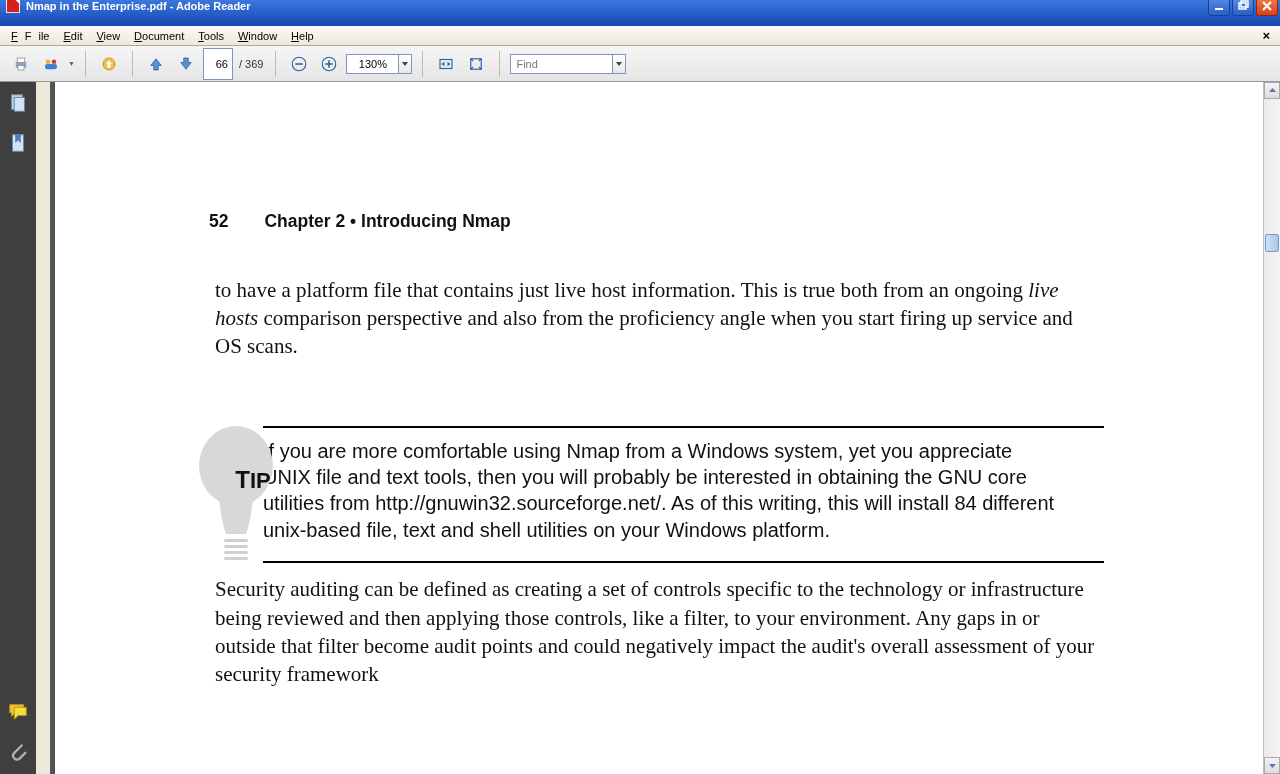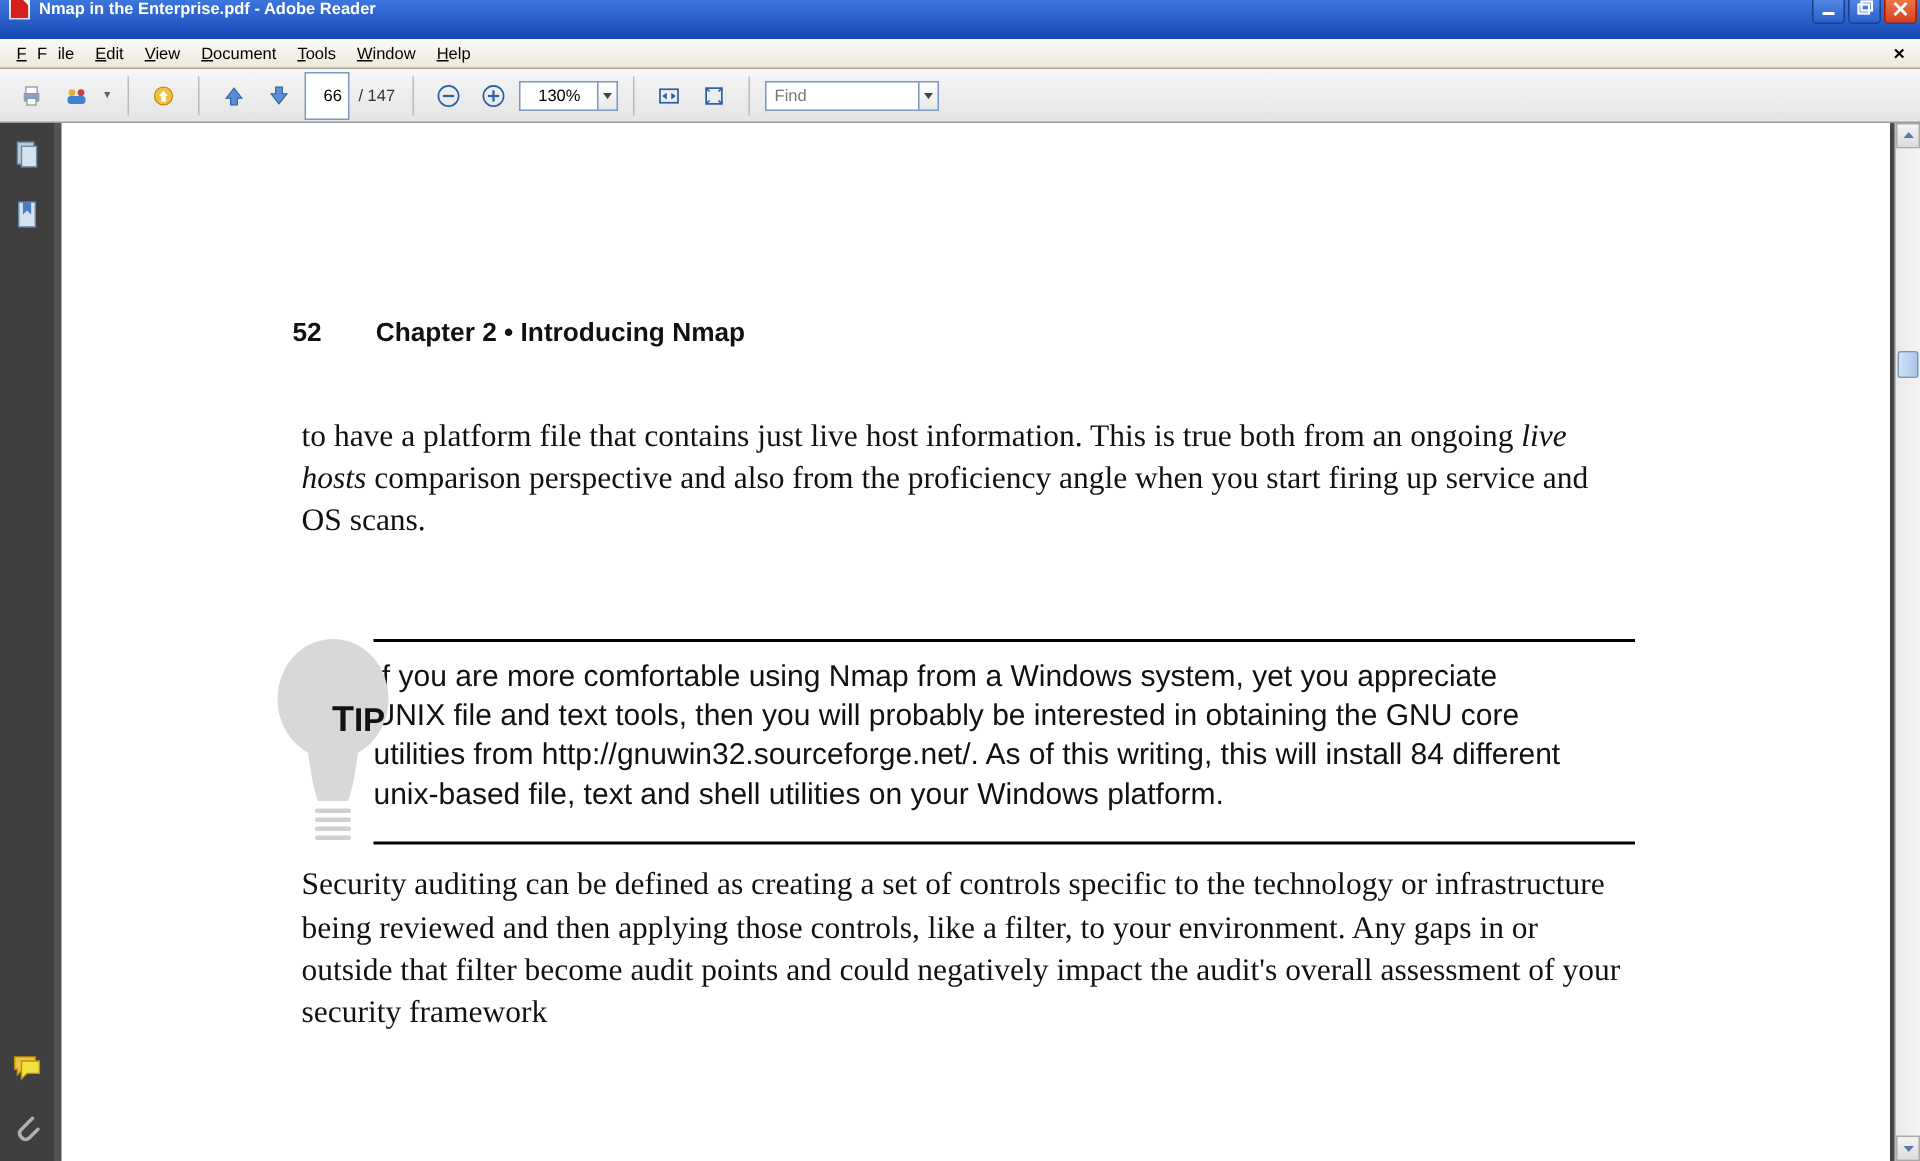--- a/index.html
+++ b/index.html
@@ -25,21 +25,21 @@
   .tbtn svg{width:18px;height:18px;}
   .page-input{width:30px;height:32px;border:1px solid #7a98bf;text-align:right;padding:0 4px;font-size:11px;background:#fff;}
   .page-total{font-size:11px;color:#333;padding:0 2px;}
   .zoom-combo{display:flex;align-items:center;}
   .zoom-input{width:52px;height:20px;border:1px solid #7a98bf;border-right:none;text-align:center;font-size:11px;background:#fff;}
   .zoom-drop{width:14px;height:20px;border:1px solid #7a98bf;background:linear-gradient(#fff,#e8e8e8);display:flex;align-items:center;justify-content:center;}
   .find-box{display:flex;align-items:center;}
   .find-input{width:102px;height:20px;border:1px solid #7a98bf;border-right:none;padding:0 5px;font-size:11px;color:#888;background:#fff;}
   .find-drop{width:14px;height:20px;border:1px solid #7a98bf;background:linear-gradient(#fff,#e8e8e8);display:flex;align-items:center;justify-content:center;}
   
-  .main { display:flex; height: calc(774px - 26px - 20px - 36px); }
+  .main { display:flex; height: calc(774px - 26px - 20px - 36px); gap: 14px; }
   .navpane{ width:36px; background:#3f3f3f; display:flex;flex-direction:column;align-items:center;padding-top:10px;gap:18px; position:relative;}
   .navbtn{width:22px;height:22px;display:flex;align-items:center;justify-content:center;cursor:default;}
   .navpane .bottom{margin-top:auto;margin-bottom:12px;display:flex;flex-direction:column;gap:18px;align-items:center;}
   .docarea{ flex:1; background:#565656; position:relative; overflow:hidden;}
   .vscroll{position:absolute;right:0;top:0;bottom:0;width:17px;background:linear-gradient(to right,#e9e9e9,#f7f7f7);border-left:1px solid #bbb;}
   .vscroll .arrow{height:17px;background:linear-gradient(#f3f3f3,#dcdcdc);border:1px solid #aaa;display:flex;align-items:center;justify-content:center;}
   .vscroll .track{position:absolute;top:17px;bottom:17px;left:0;right:0;background:linear-gradient(to right,#eaeaea,#f4f4f4);}
   .vscroll .thumb{position:absolute;left:1px;right:1px;top:135px;height:18px;background:linear-gradient(to right,#cfe1f7,#aac6e8);border:1px solid #7a98bf;border-radius:2px;}
   .vscroll .arrow.bottom{position:absolute;bottom:0;left:0;right:0;}
   .page{position:absolute;left:5px;top:0;width:1219px;height:100%;background:#fff;box-shadow:2px 2px 6px rgba(0,0,0,.4);}
@@ -125,21 +125,21 @@
       <svg viewBox="0 0 24 24">
         <path d="M12 5 L19 14 H15 V20 H9 V14 H5 Z" fill="#5a8fd6" stroke="#2a5fa6"></path>
       </svg>
     </div>
   <div class="tbtn">
       <svg viewBox="0 0 24 24">
         <path d="M12 19 L5 10 H9 V4 H15 V10 H19 Z" fill="#5a8fd6" stroke="#2a5fa6"></path>
       </svg>
     </div>
   <input class="page-input" value="66" style="">
-  <span class="page-total">/ 147</span>
+  <span class="page-total">/ 369</span>
   <div class="tb-sep"></div>
   <div class="tbtn">
       <svg viewBox="0 0 24 24">
         <circle cx="12" cy="12" r="9" fill="none" stroke="#2a5fa6" stroke-width="1.5"></circle>
         <rect x="7" y="11" width="10" height="2" fill="#2a5fa6"></rect>
       </svg>
     </div>
   <div class="tbtn">
       <svg viewBox="0 0 24 24">
         <circle cx="12" cy="12" r="9" fill="none" stroke="#2a5fa6" stroke-width="1.5"></circle>

